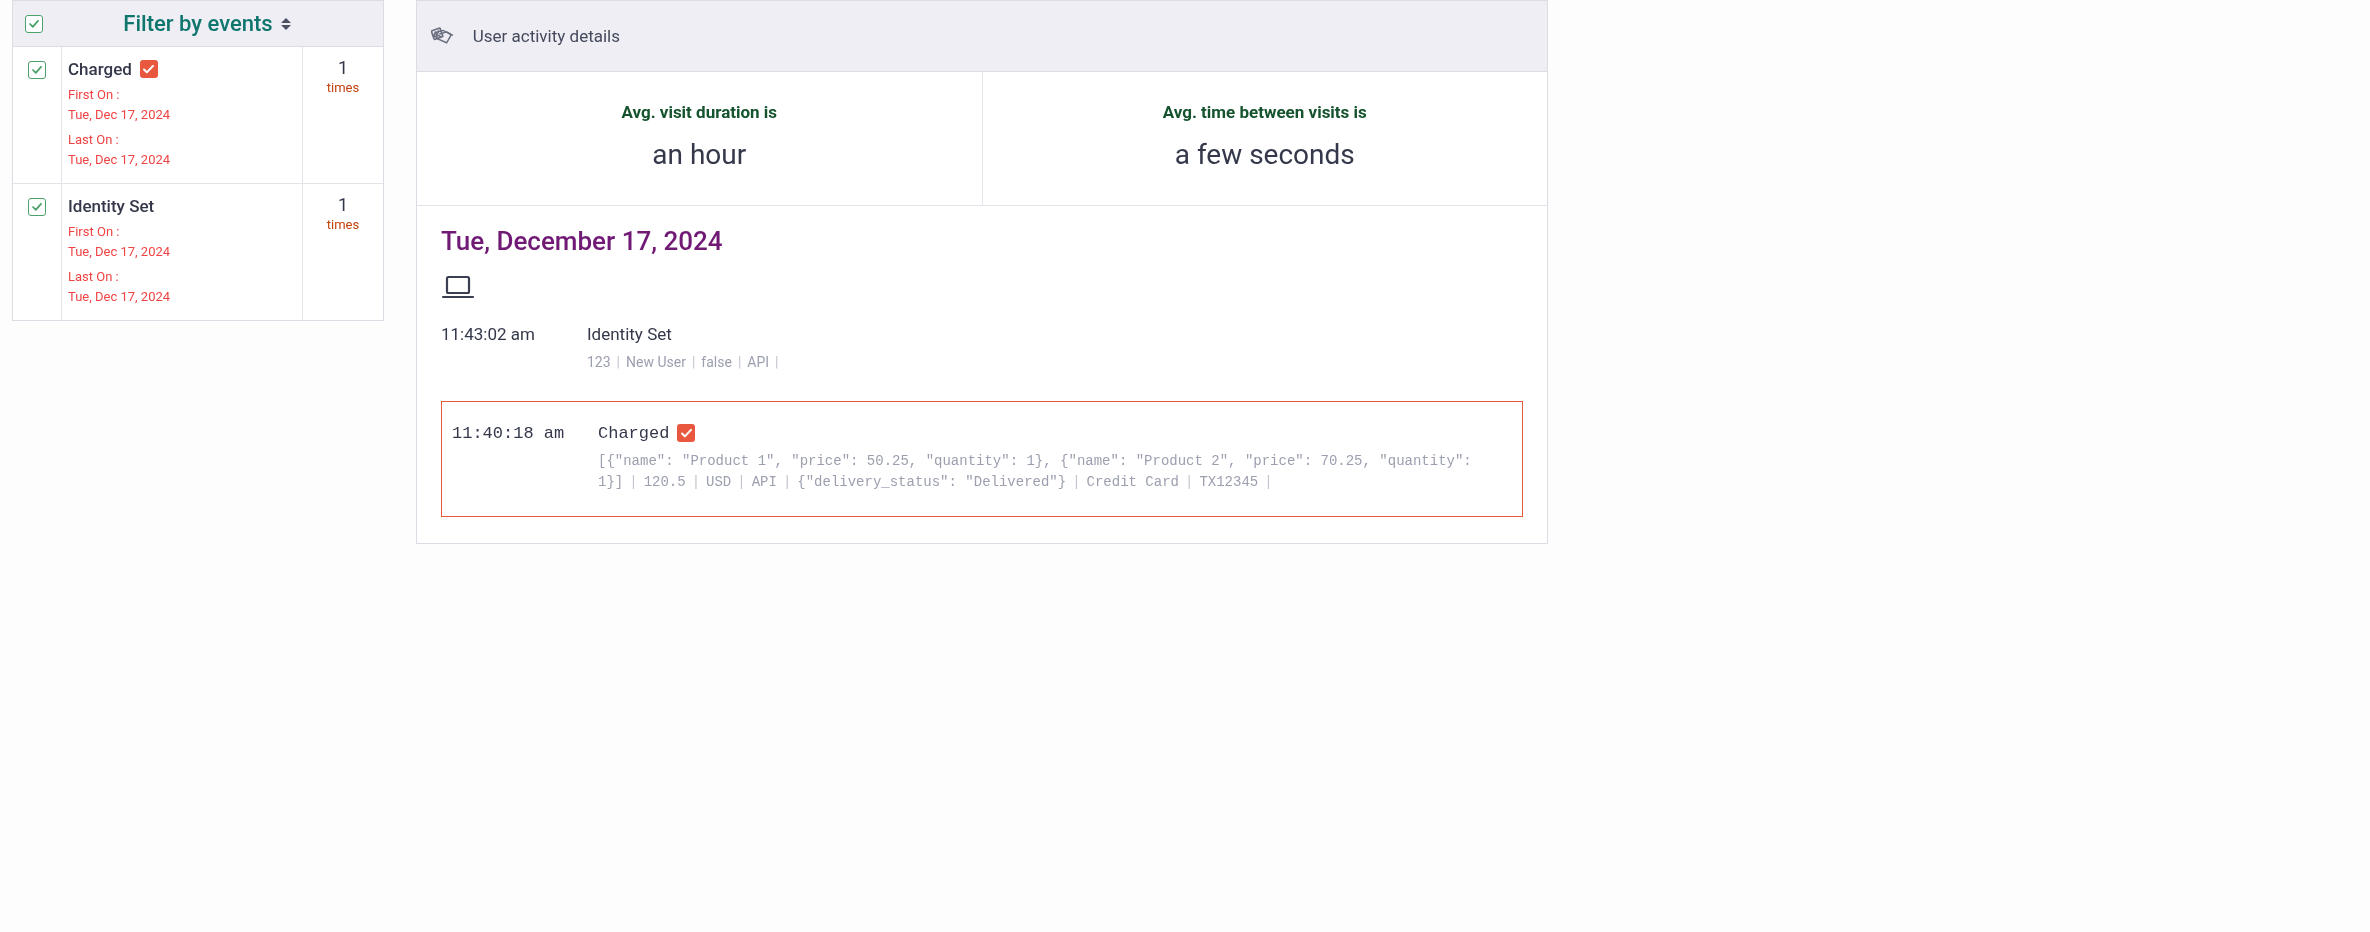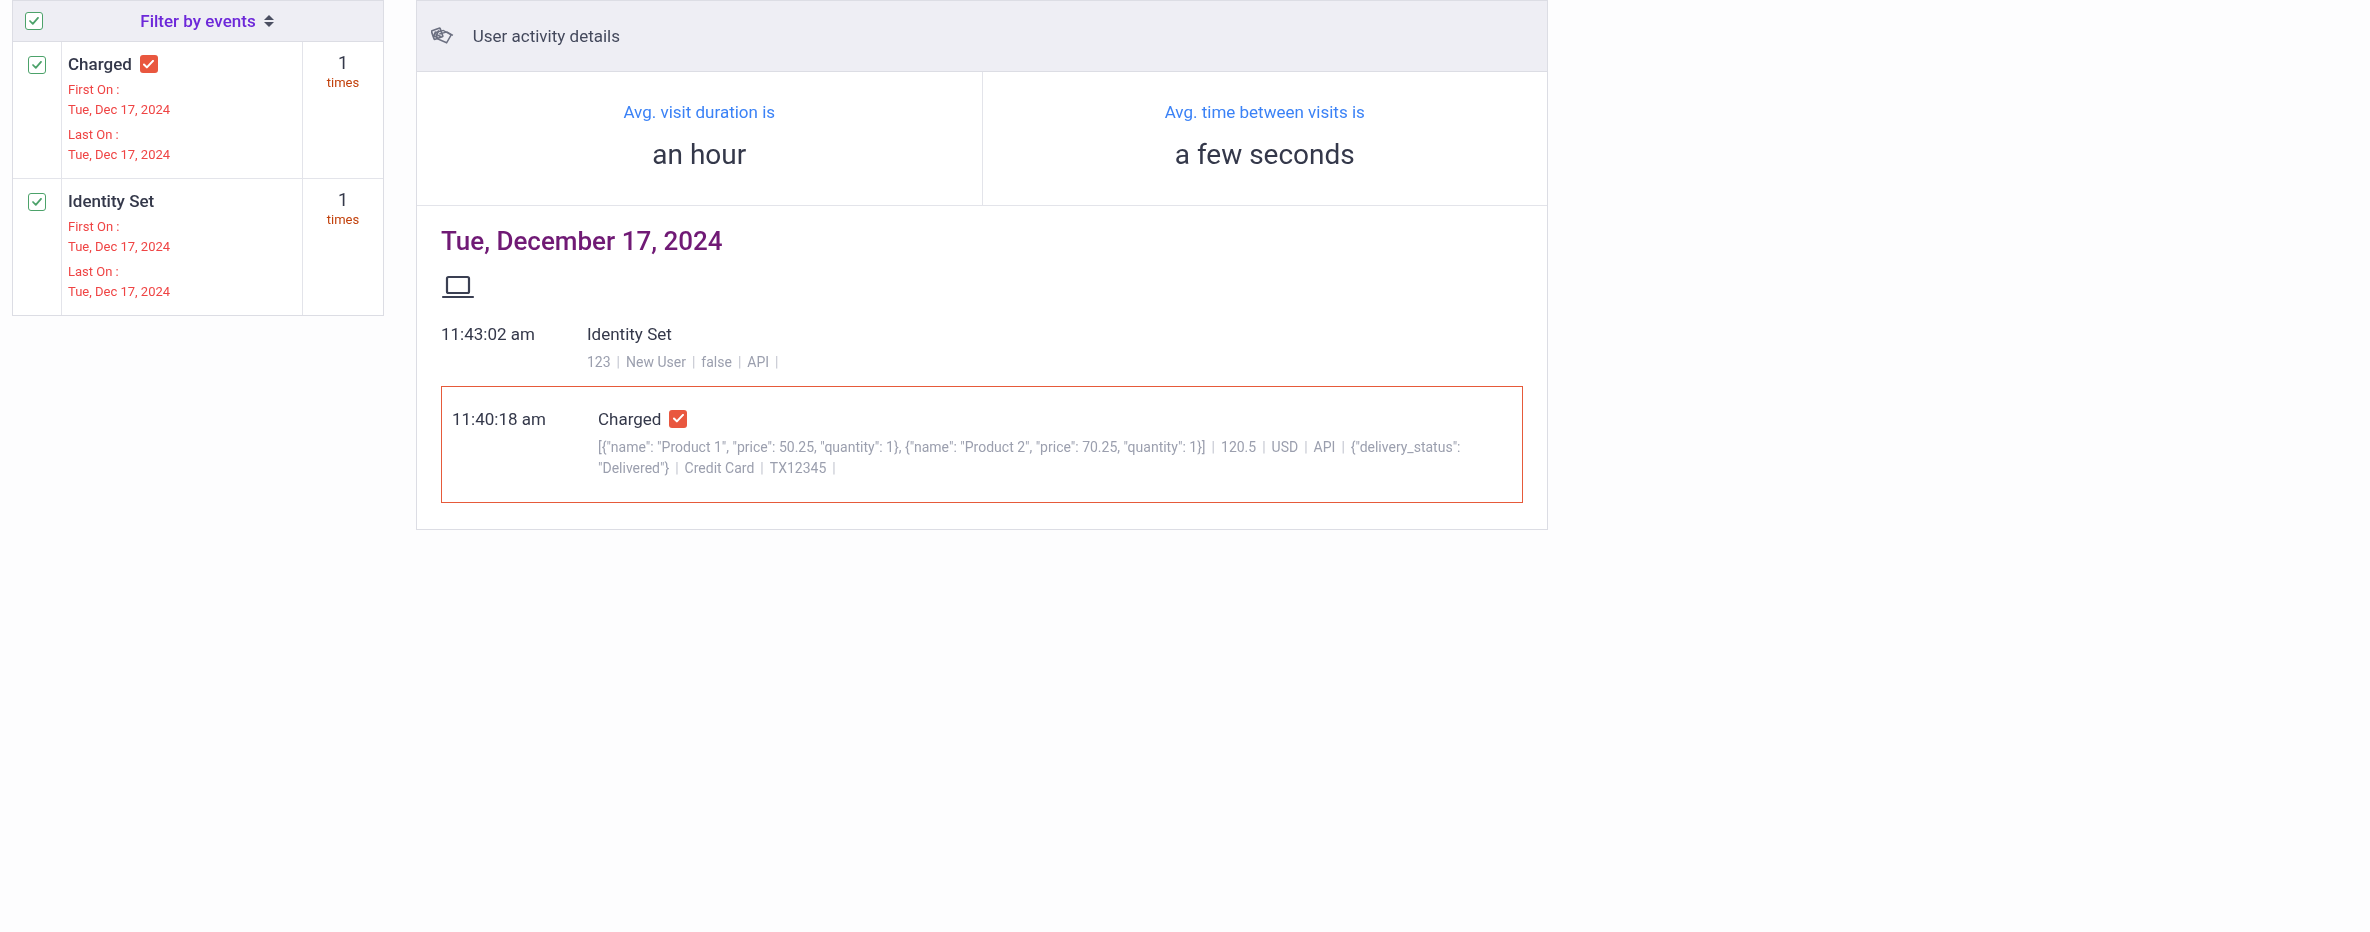--- a/index.html
+++ b/index.html
@@ -55,22 +55,22 @@
     display: inline-flex;
     align-items: center;
     justify-content: center;
     background: #fff;
     flex-shrink: 0;
   }
   .checkbox svg { display:block; }
   .filter-title {
     flex: 1;
     text-align: center;
-    font-size: 17px;
-    color: #6d28d9;
+    font-size: 22px;
+    color: #0f766e;
     font-weight: 500;
     display:flex;
     align-items:center;
     justify-content:center;
     gap:8px;
   }
   .sort-caret {
     display:inline-flex; flex-direction:column; gap:2px;
   }
   .sort-caret span {
@@ -148,40 +148,41 @@
   .stats-row {
     display:flex;
     border-bottom:1px solid #e3e4ea;
   }
   .stat-cell {
     flex:1;
     text-align:center;
     padding:30px 10px 34px 10px;
   }
   .stat-cell:first-child { border-right:1px solid #e3e4ea; }
-  .stat-label { font-size:17px; color:#3b82f6; }
+  .stat-label { font-size:17px; color:#14532d;font-weight:bold; }
   .stat-value { font-size:28px; color:#34384a; margin-top:16px; }
   .activity-body { padding:20px 24px 26px 24px; }
   .activity-date { font-size:26px; color:#701a75; font-weight:500; }
   .device-icon { margin-top:18px; color:#3a3f52; }
   .activity-item { display:flex; padding:18px 0 10px 0; gap:30px; }
   .ai-time { width:116px; font-size:17px; color:#34384a; }
   .ai-content { flex:1; }
   .ai-title { font-size:17px; color:#34384a; display:flex; align-items:center; gap:8px; }
   .ai-detail {
     font-size:14px;
     color:#9b9fae;
     margin-top:8px;
     line-height:1.55;
   }
   .ai-sep { color:#c2c5cf; padding:0 6px; }
   .highlight-box {
     border:1.5px solid #e65a3a;
     padding:4px 10px 12px 10px;
-    margin-top:2px;
+    margin-top:17px;
+    font-family:Liberation Mono, monospace;
   }
 </style>
 </head>
 <body>
 
 <div class="container">
 
   <div class="main-grid">
 
     <div class="filter-panel">

